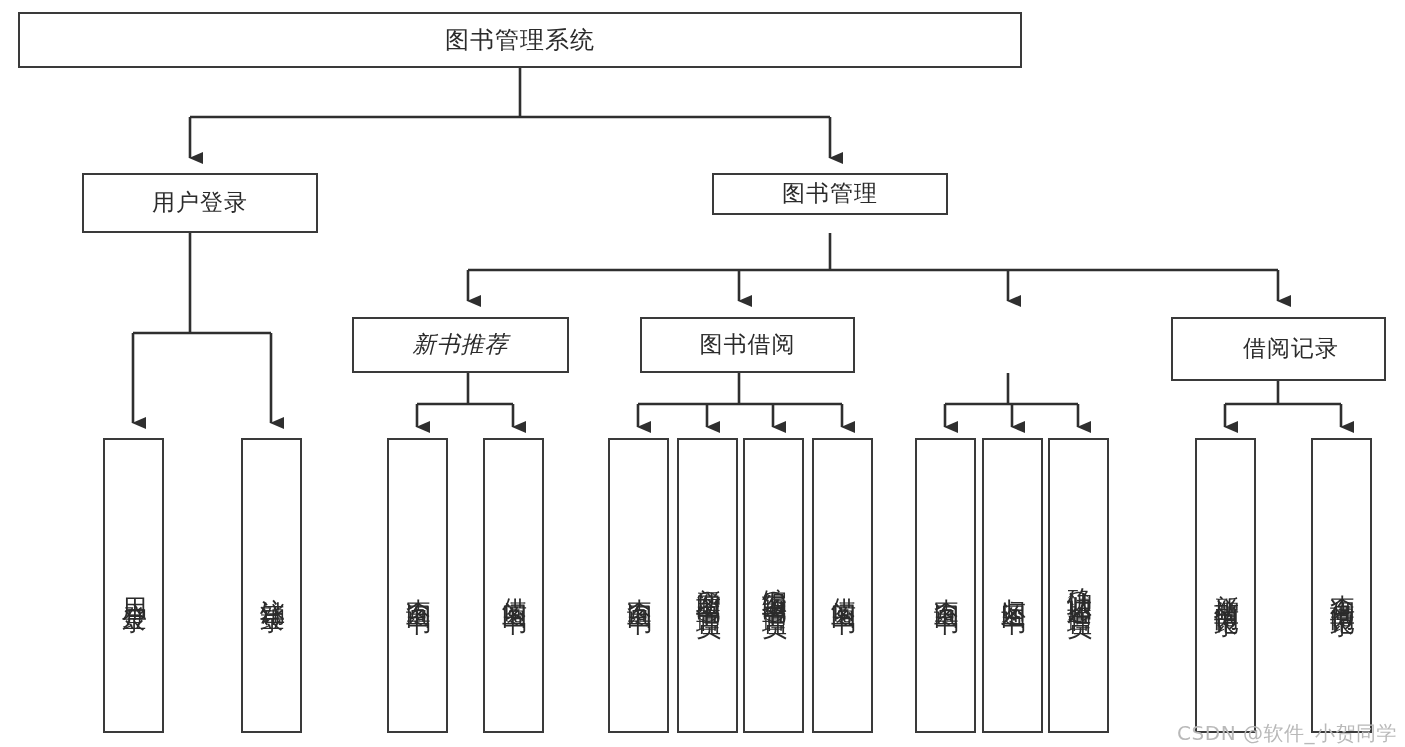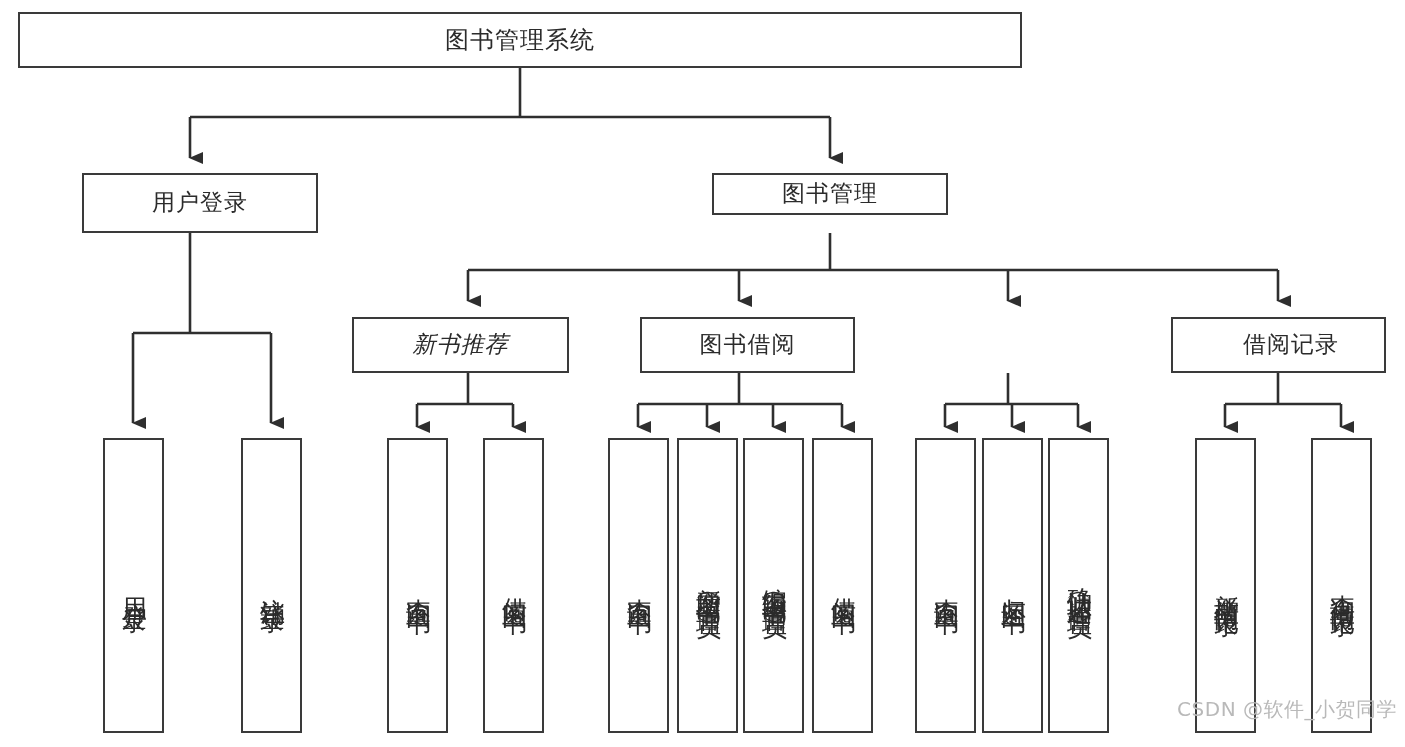--- a/index.html
+++ b/index.html
@@ -57,21 +57,21 @@
   }
   .node.vert .vtext {
     writing-mode: vertical-rl;
     text-orientation: upright;
     display: block;
     max-height: 100%;
   }
   .watermark {
     position: absolute;
     right: 8px;
-    bottom: 24px;
+    bottom: 0;
     font-size: 20px;
     color: #b9b9b9;
     white-space: nowrap;
     letter-spacing: 0.5px;
   }
 </style>
 </head>
 <body>
 
 <div id="canvas">
@@ -126,21 +126,21 @@
     </g>
   </svg>
 
   <div class="node horiz root" style="left:18px; top:12px; width:1004px; height:56px;">图书管理系统</div>
 
   <div class="node horiz" style="left:82px; top:173px; width:236px; height:60px;">用户登录</div>
   <div class="node horiz" style="left:712px; top:173px; width:236px; height:42px;">图书管理</div>
 
   <div class="node horiz" style="left:352px; top:317px; width:217px; height:56px;font-style:italic;">新书推荐</div>
   <div class="node horiz" style="left:632px; top:317px; width:215px; height:56px;margin-left:8px;">图书借阅</div>
-  <div class="node horiz" style="left:1171px; top:317px; width:215px; height:56px;padding-left:25px;">借阅记录</div>
+  <div class="node horiz" style="left:1171px; top:317px; width:215px; height:64px;padding-left:25px;">借阅记录</div>
 
   <div class="node vert" style="left:103px; top:438px; width:61px; height:295px;">
     <span class="vtext">用户登录</span>
   </div>
   <div class="node vert" style="left:241px; top:438px; width:61px; height:295px;">
     <span class="vtext">注销登录</span>
   </div>
 
   <div class="node vert" style="left:387px; top:438px; width:61px; height:295px;">
     <span class="vtext">查询图书</span>

